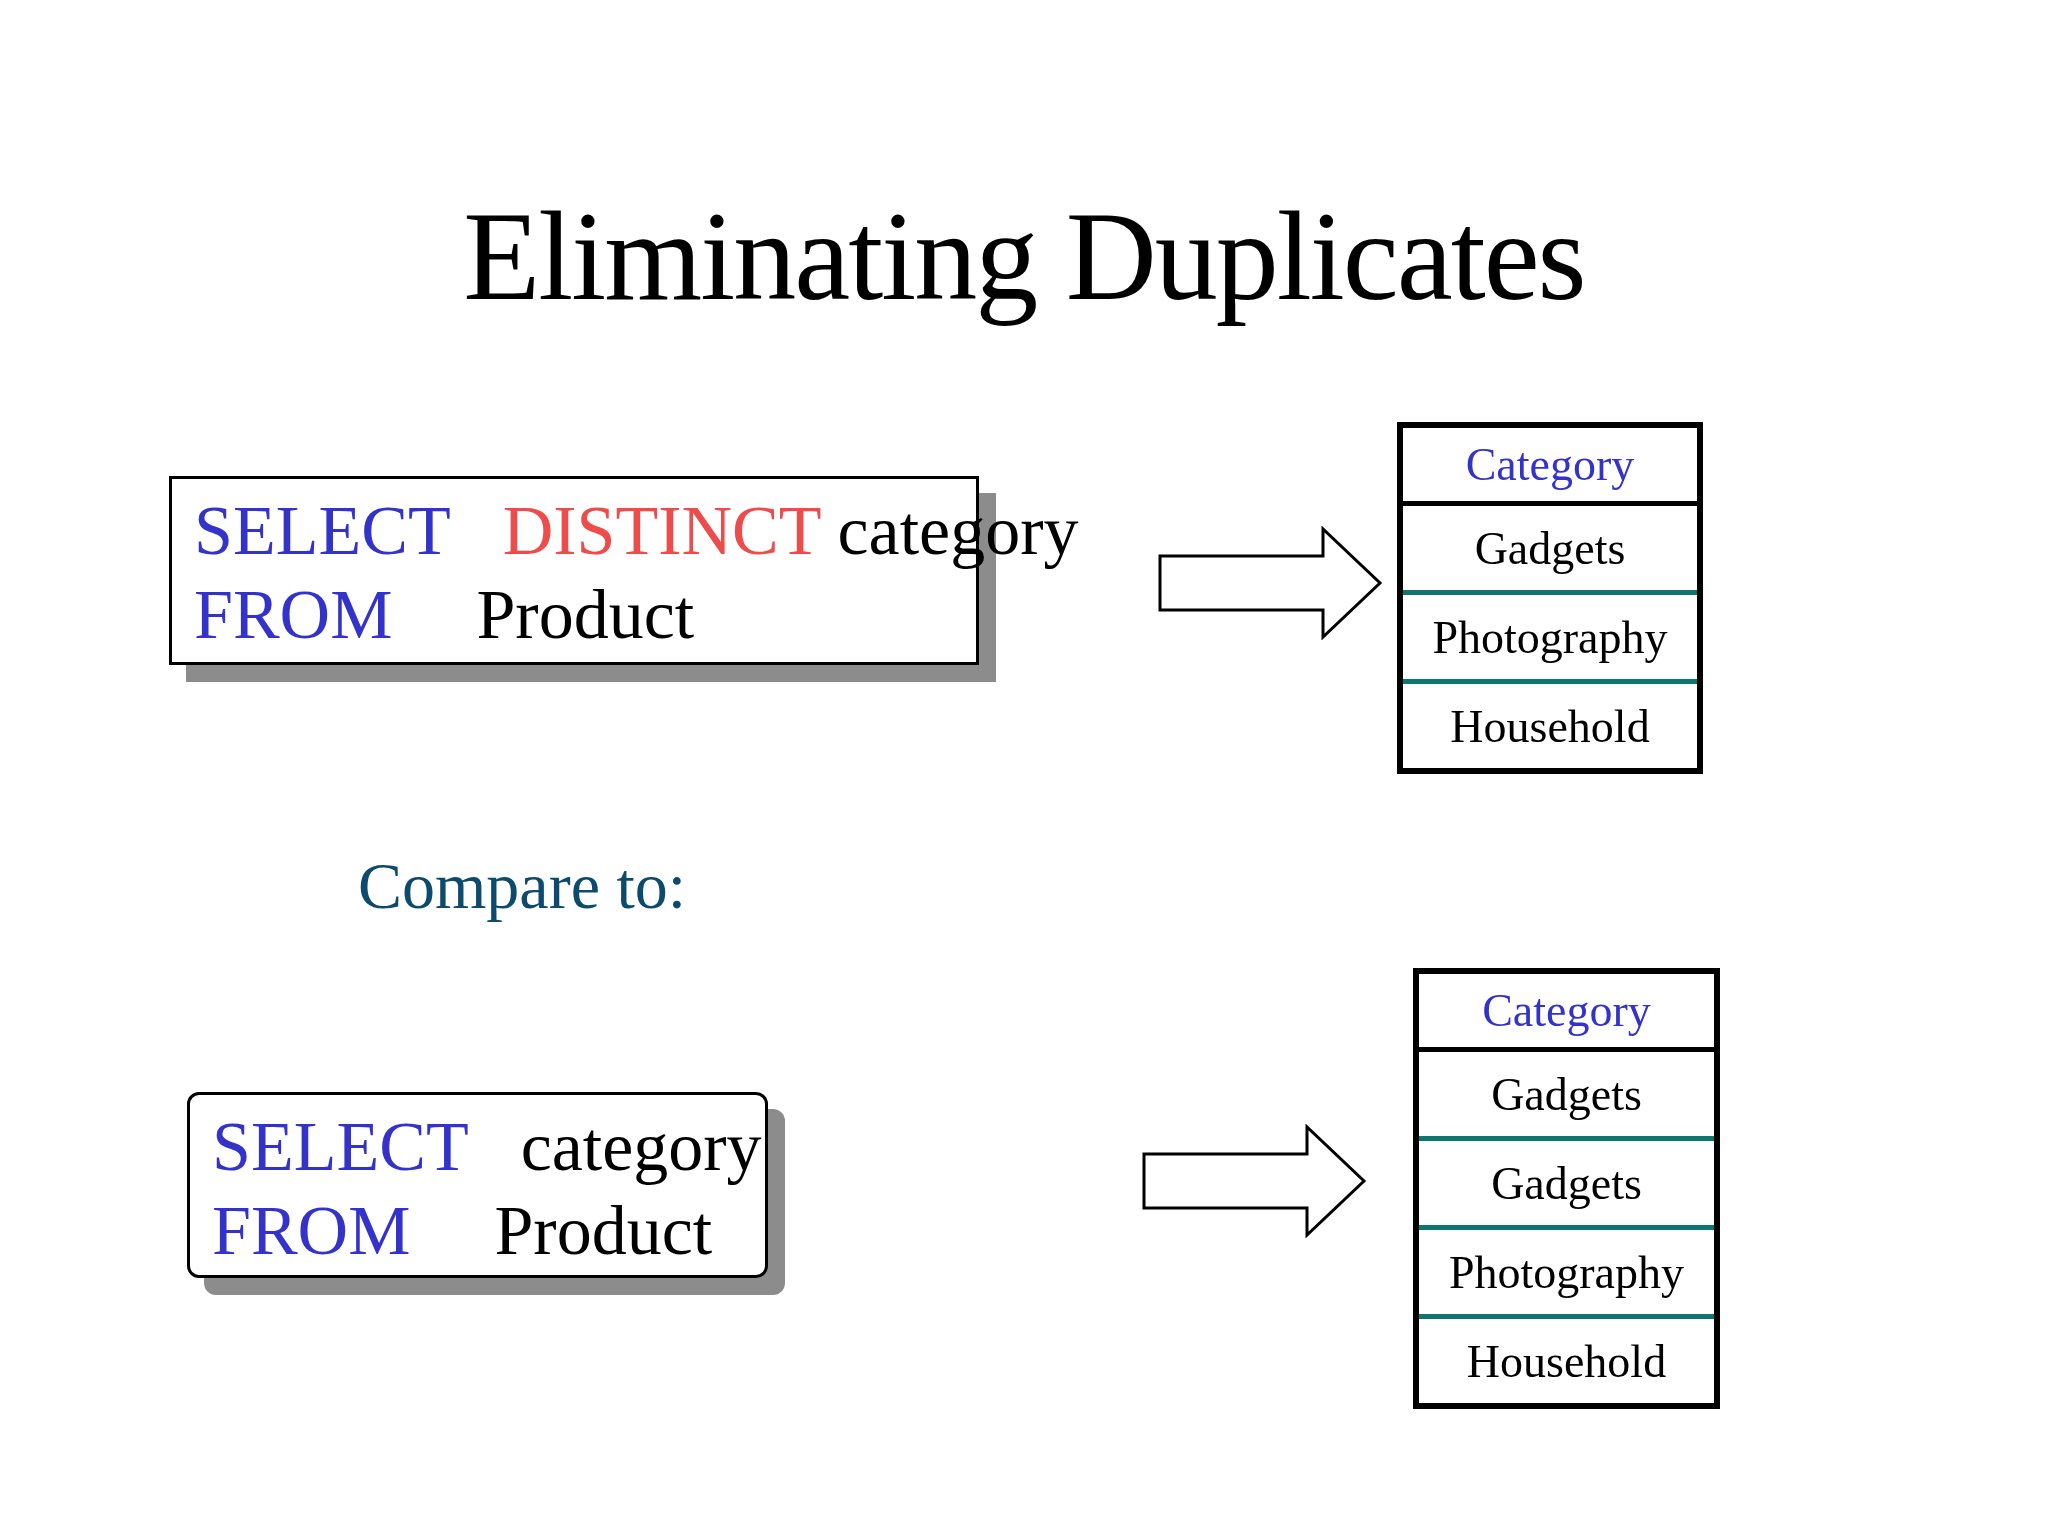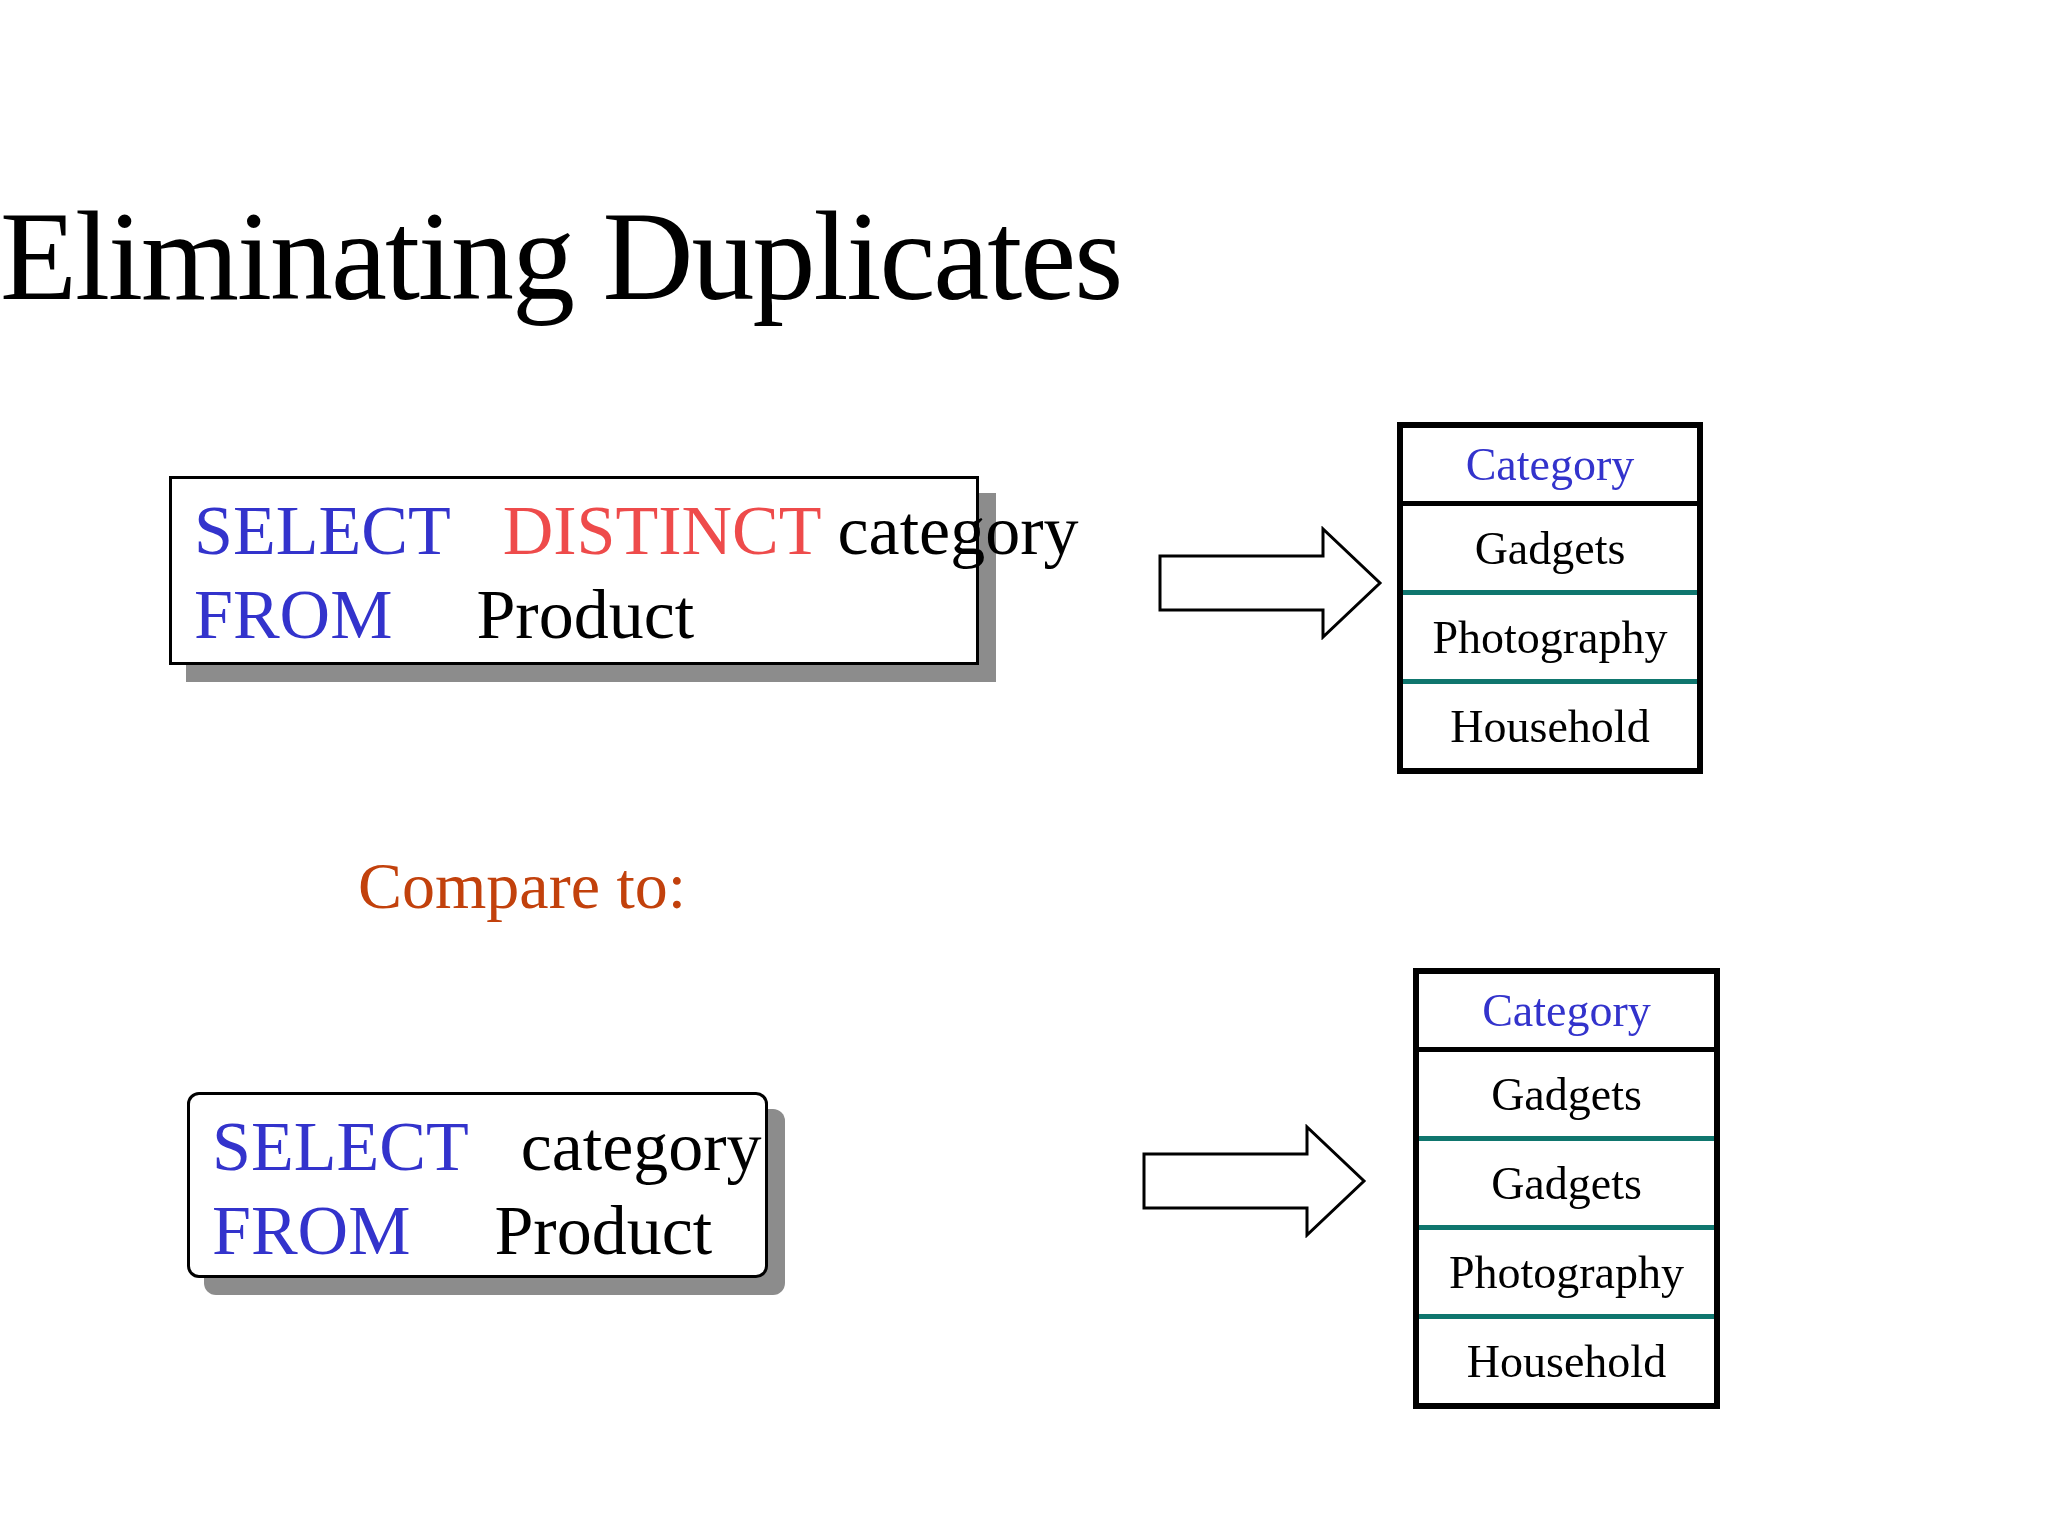--- a/index.html
+++ b/index.html
@@ -11,21 +11,21 @@
     font-family: "Liberation Serif", "DejaVu Serif", serif;
     overflow: hidden;
   }
 
   .title {
     position: absolute;
     left: 0;
     top: 185px;
     width: 2048px;
     margin: 0;
-    text-align: left;
+    text-align: center;
     font-size: 126px;
     font-weight: 400;
     color: #000000;
     letter-spacing: -2px;
   }
 
   .sql-box {
     position: absolute;
     box-sizing: border-box;
     background: #ffffff;
@@ -46,21 +46,21 @@
   .kwred{ color: #ee4b4b; }
   .gap-lg { margin-left: 52px; }
   .gap-sm { margin-left: 16px; }
   .gap-md { margin-left: 84px; }
 
   .compare {
     position: absolute;
     left: 358px;
     top: 848px;
     font-size: 66px;
-    color: #c2410c;
+    color: #0c4a6e;
     white-space: nowrap;
   }
 
   .arrow { position: absolute; }
   .arrow1 { left: 1158px; top: 526px; }
   .arrow2 { left: 1142px; top: 1124px; }
 
   .result-table {
     position: absolute;
     box-sizing: border-box;

